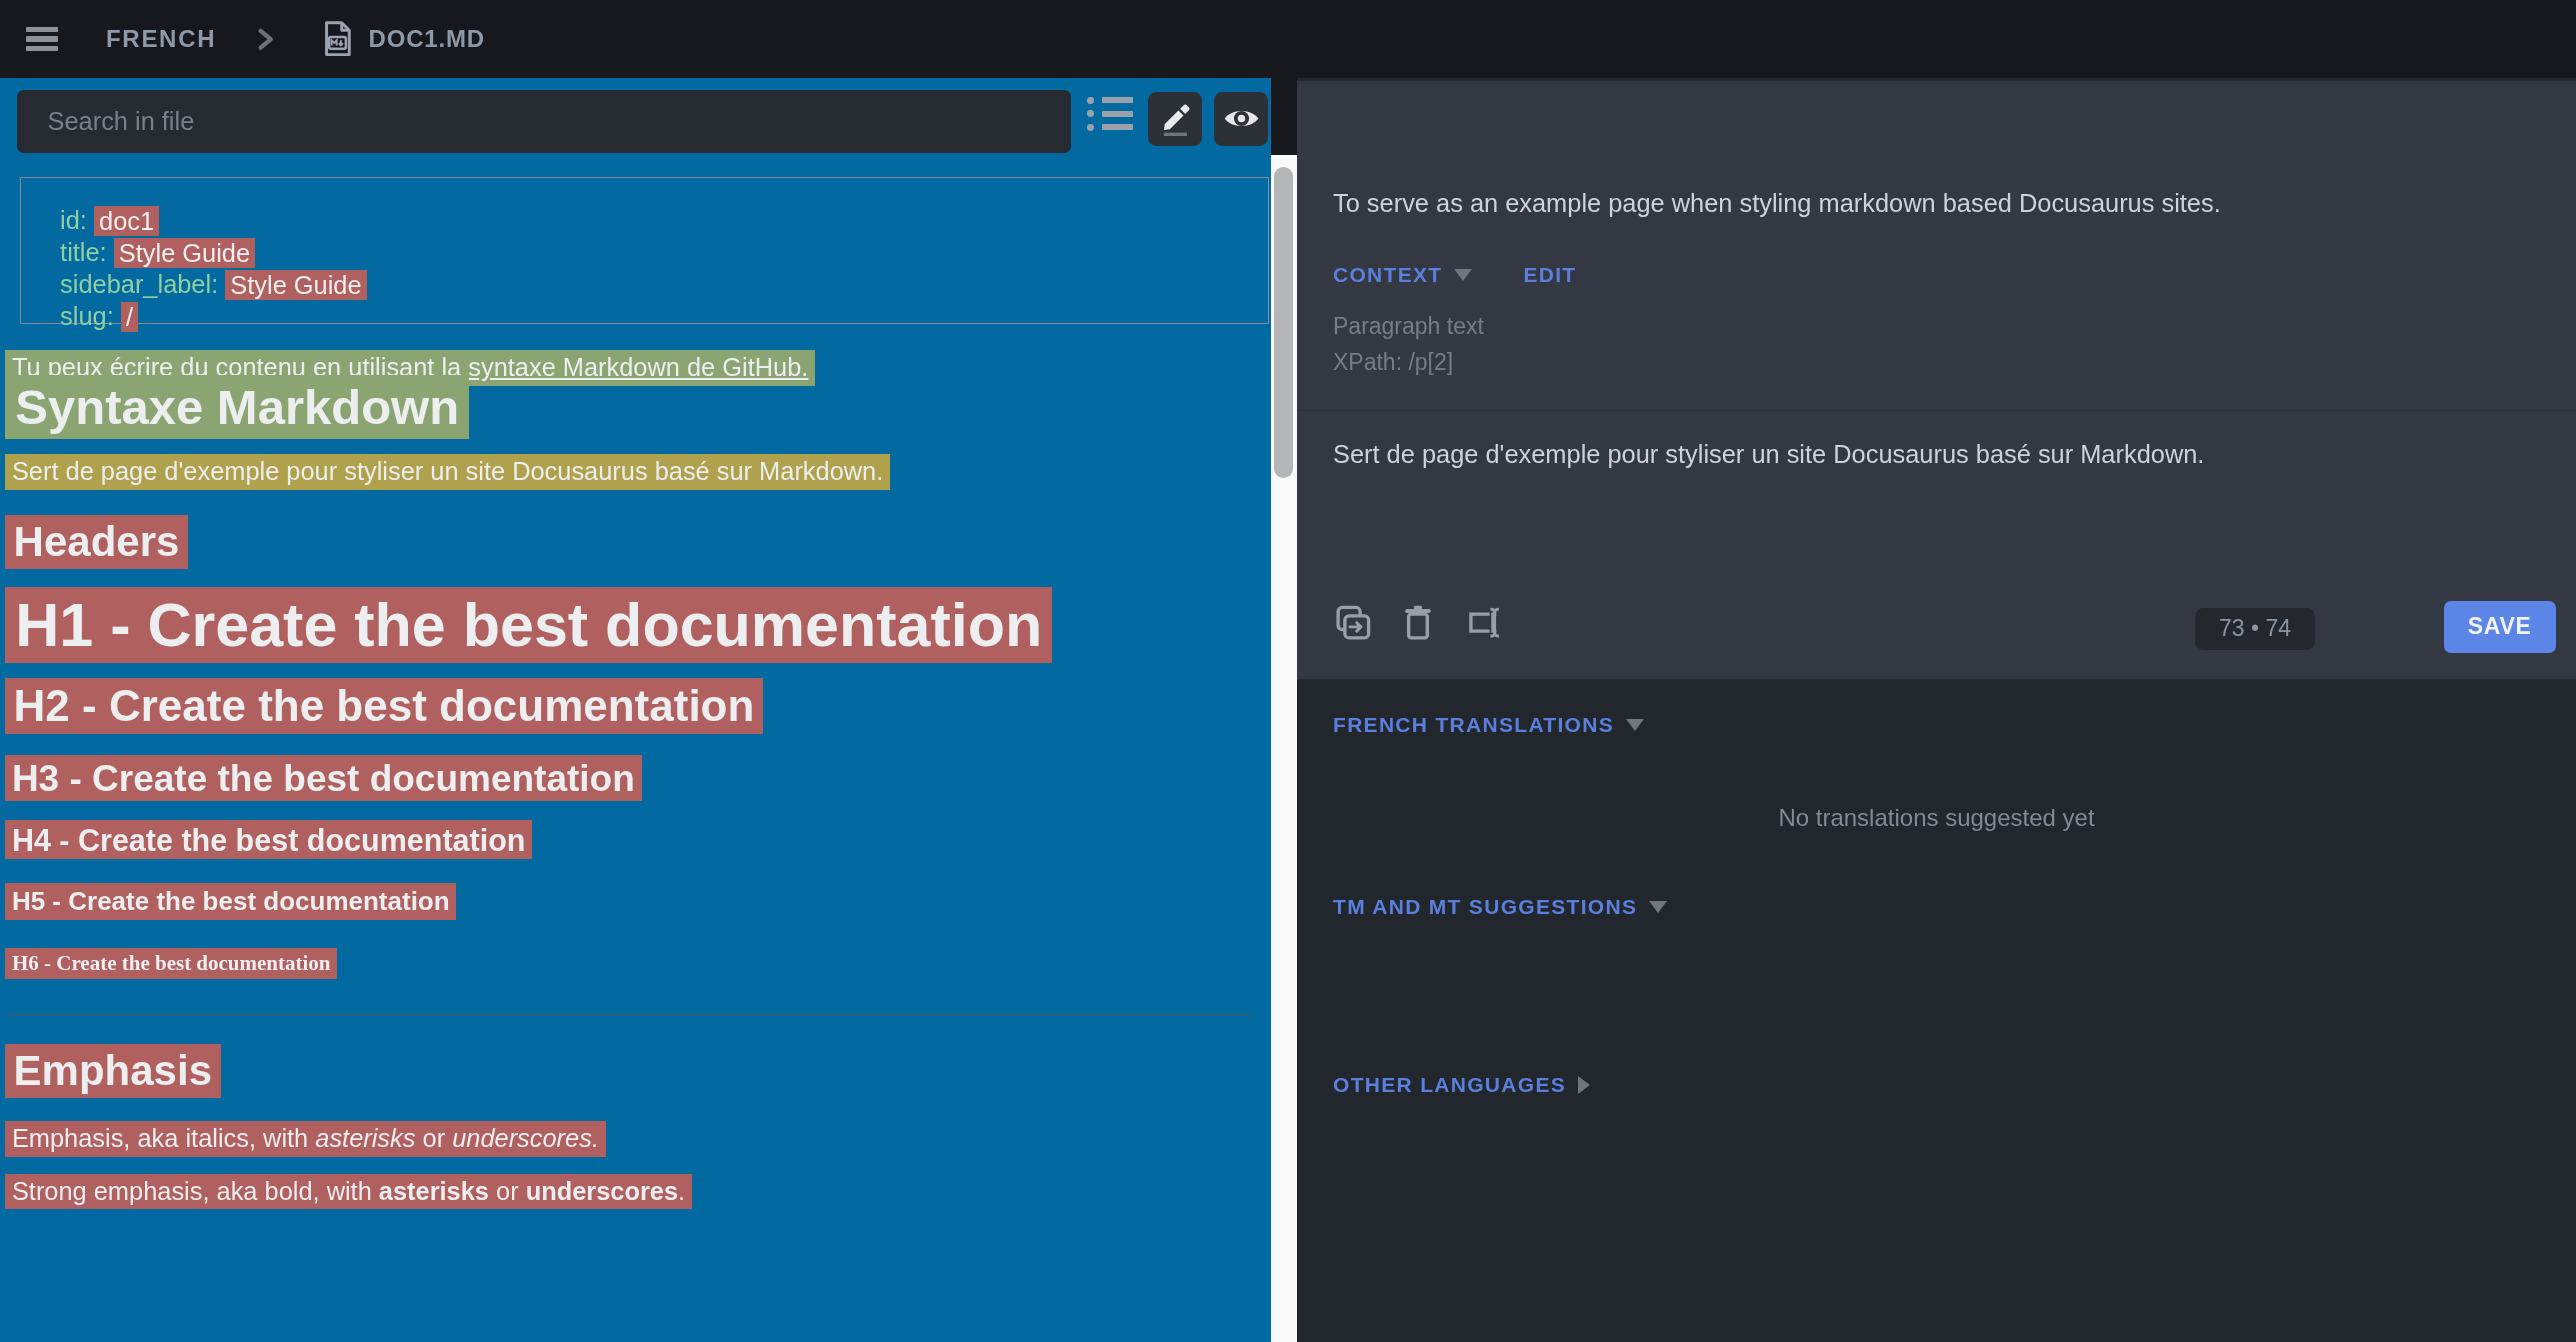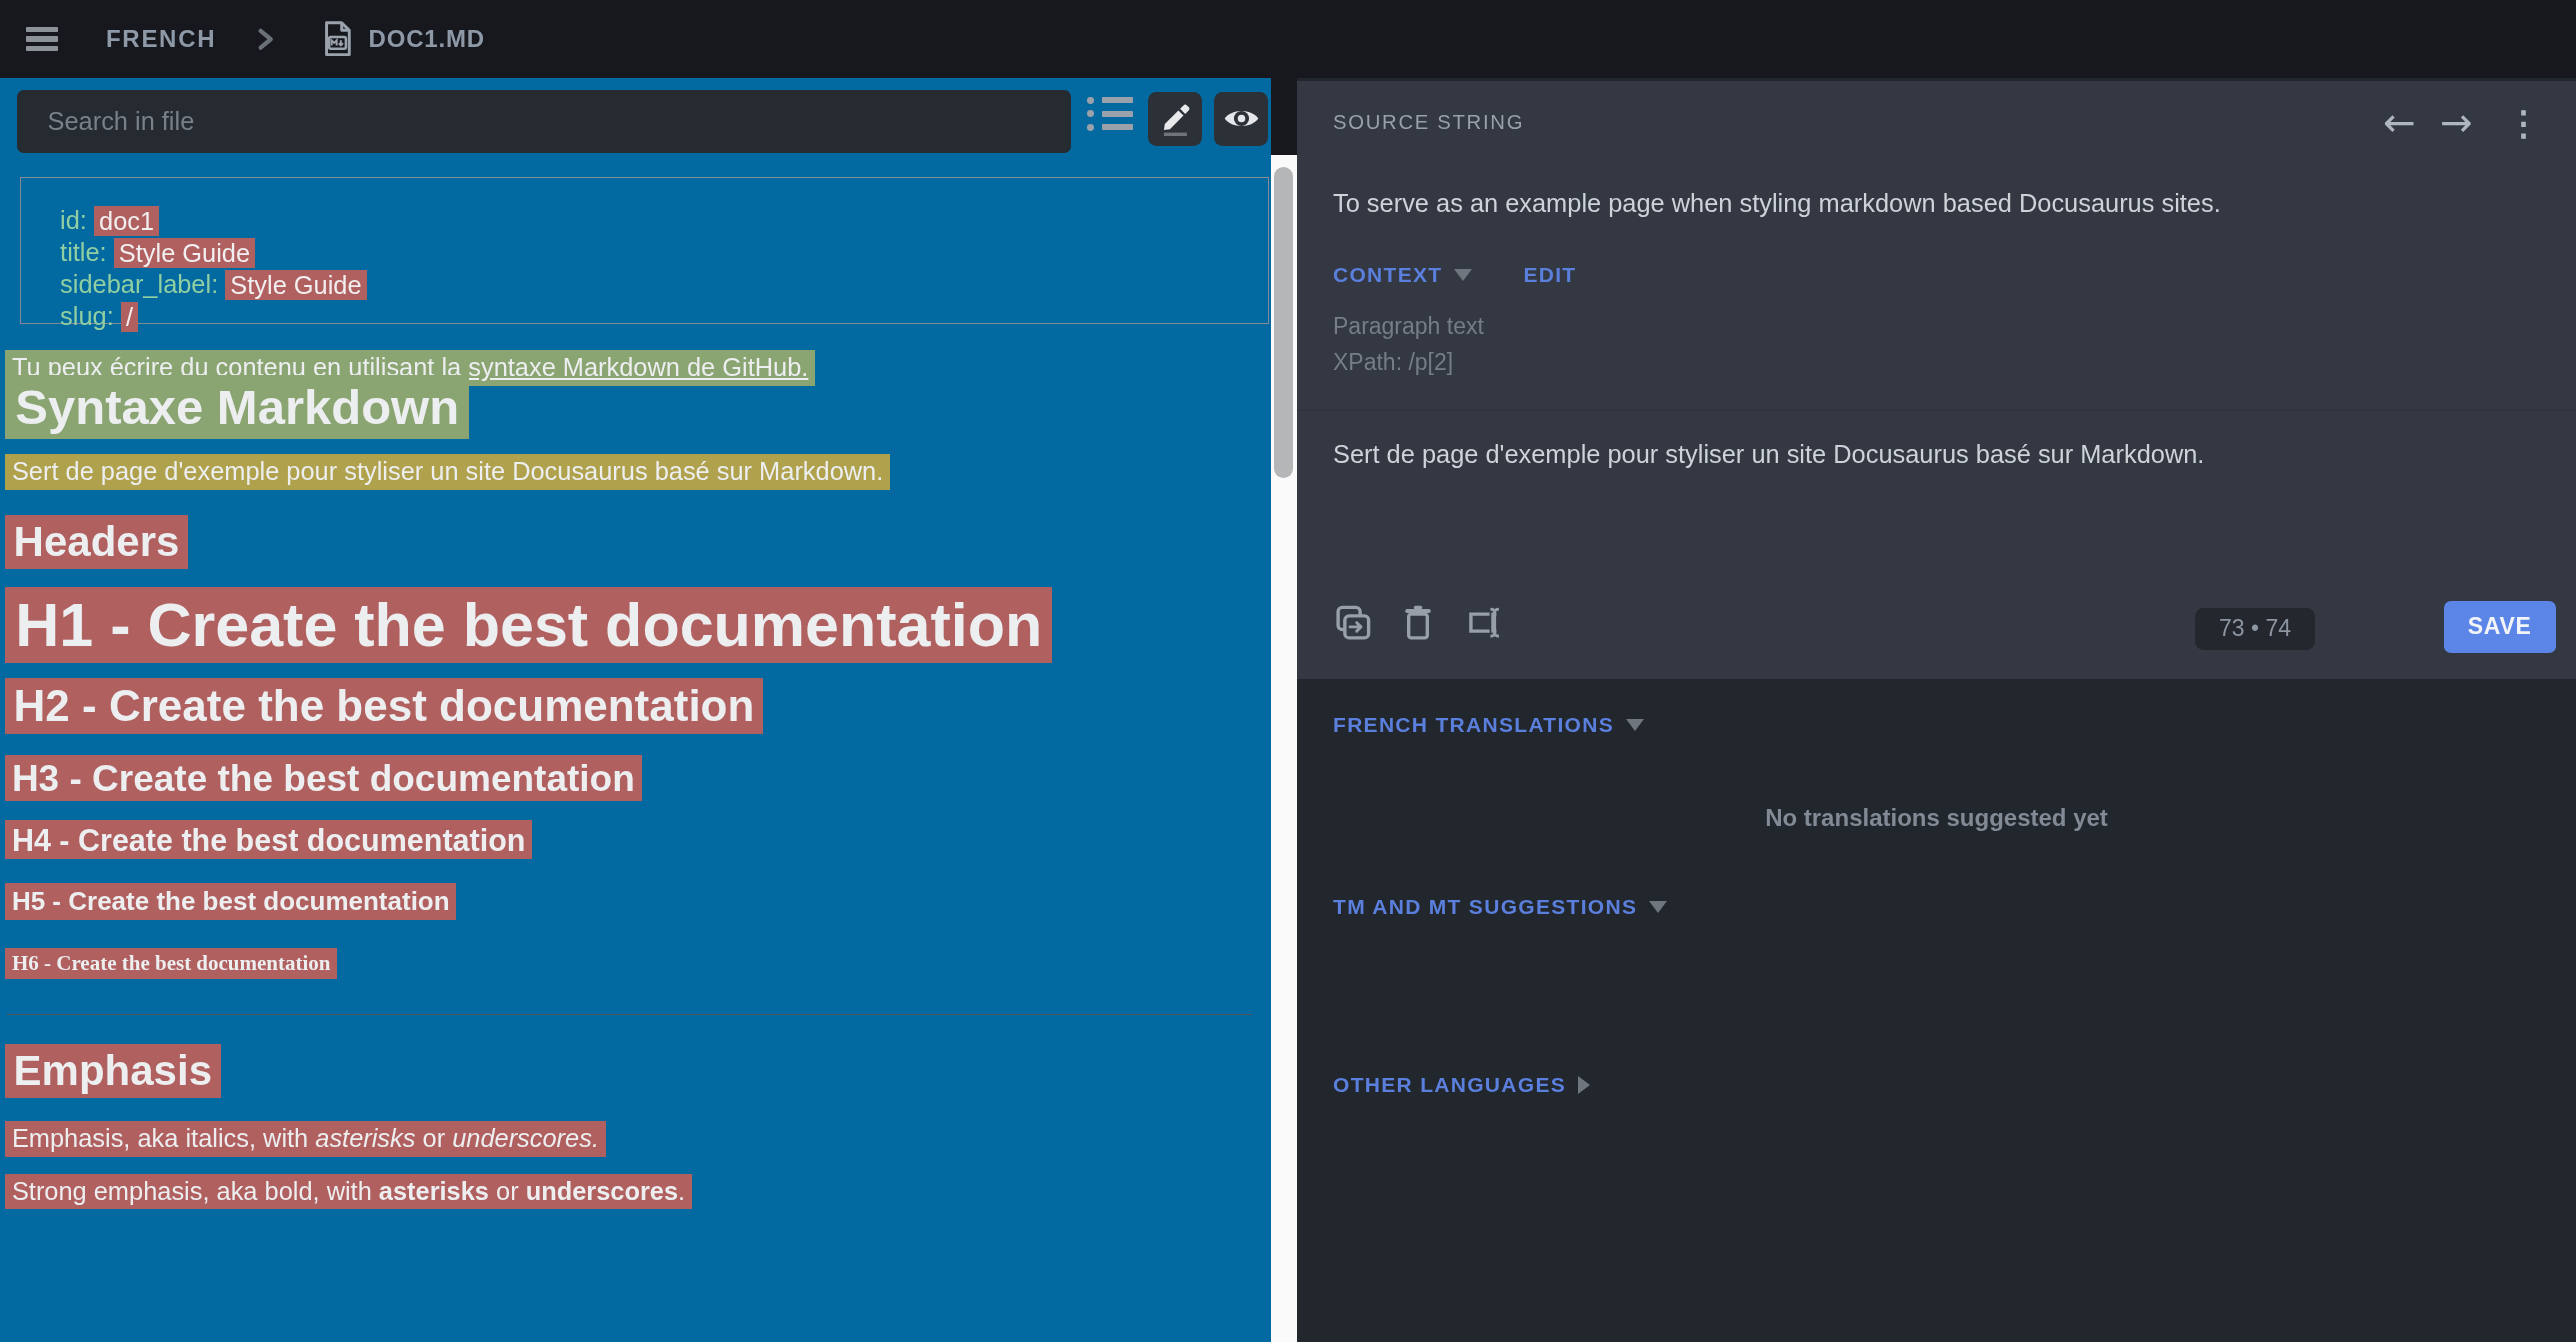--- a/index.html
+++ b/index.html
@@ -82,21 +82,21 @@
   .ctx-meta { position:absolute; left:36px; top:227px; color:#767d88; font-size:23px; line-height:36px; }
   .rp-divider { position:absolute; left:0; top:329px; width:1279px; border-top:1.7px solid #2c313a; }
   .trans-text { position:absolute; left:36px; top:356px; right:51px; color:#ced3da; font-size:25.4px; line-height:34px; cursor:text; }
   .rp-toolbar { position:absolute; left:0; bottom:0; width:1279px; height:93px; }
   .tb-icons { position:absolute; left:36px; top:18.6px; display:flex; gap:29px; }
   .tb-icon { background:none; border:none; cursor:pointer; padding:0; }
   .char-pill { position:absolute; right:261px; top:22px; height:42px; background:#24282e; border-radius:8.5px; color:#8c95a2; font-size:23px; display:flex; align-items:center; padding:0 24px; }
   .save-btn { position:absolute; right:20.3px; top:15.2px; width:112px; height:52px; background:#5c85e8; border:none; border-radius:6.8px; color:#f2f4f7; font-weight:bold; font-size:23px; letter-spacing:0.8px; cursor:pointer; font-family:"Liberation Sans",sans-serif; }
 
   .rp-section-head { position:absolute; left:36px; display:flex; align-items:center; cursor:pointer; }
-  .empty-msg { position:absolute; left:0; width:1279px; text-align:center; color:#828a96; font-size:24px;font-weight:bold; }
+  .empty-msg { position:absolute; left:0; width:1279px; text-align:center; color:#828a96; font-size:24px; }
   .pos-translations { top:635px; }
   .pos-trans-empty { top:726px; }
   .pos-suggestions { top:817px; }
   .pos-sugg-empty { top:904px; }
   .pos-other { top:995px; }
 
   svg { display:block; }
 </style>
 </head>
 <body>
@@ -221,27 +221,20 @@
   </div>
 </div>
 
 <div class="scroll-track">
   <div class="scroll-thumb"></div>
 </div>
 
 <div class="right-panel">
 
   <div class="rp-top">
-    <div class="rp-head">
-      <span class="rp-label">SOURCE STRING</span>
-      <span class="spacer"></span>
-      <button class="nav-arrow">←</button>
-      <button class="nav-arrow">→</button>
-      <button class="kebab">⋮</button>
-    </div>
 
     <div class="src-text">To serve as an example page when styling markdown based Docusaurus sites.</div>
 
     <div class="ctx-row">
       <span class="blue-link">CONTEXT</span>
       <span class="tri tri-down"></span>
       <span class="blue-link ctx-edit">EDIT</span>
     </div>
 
     <div class="ctx-meta">

